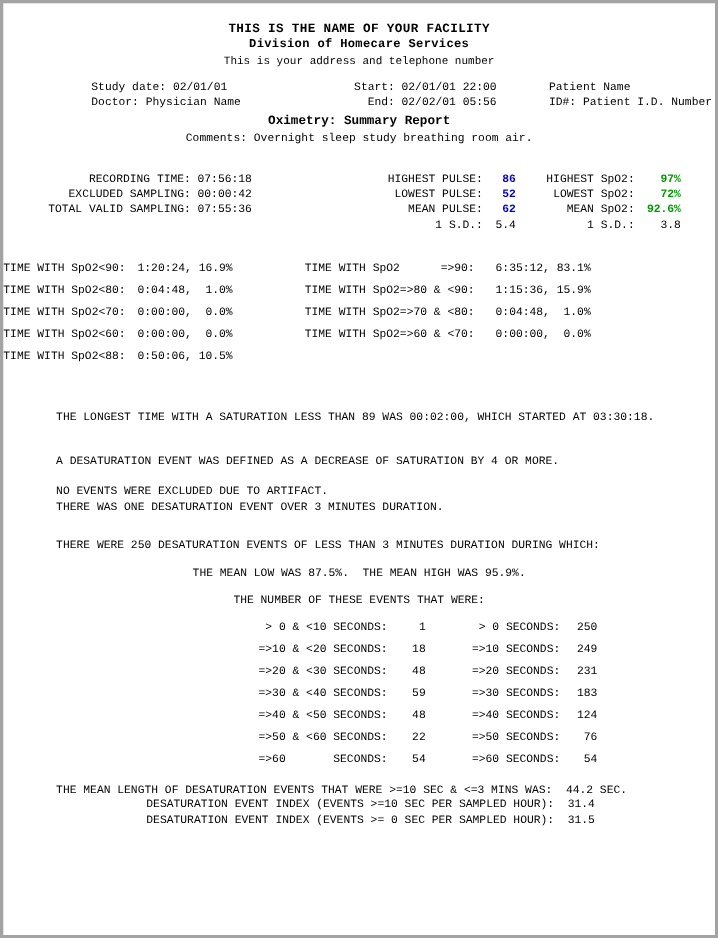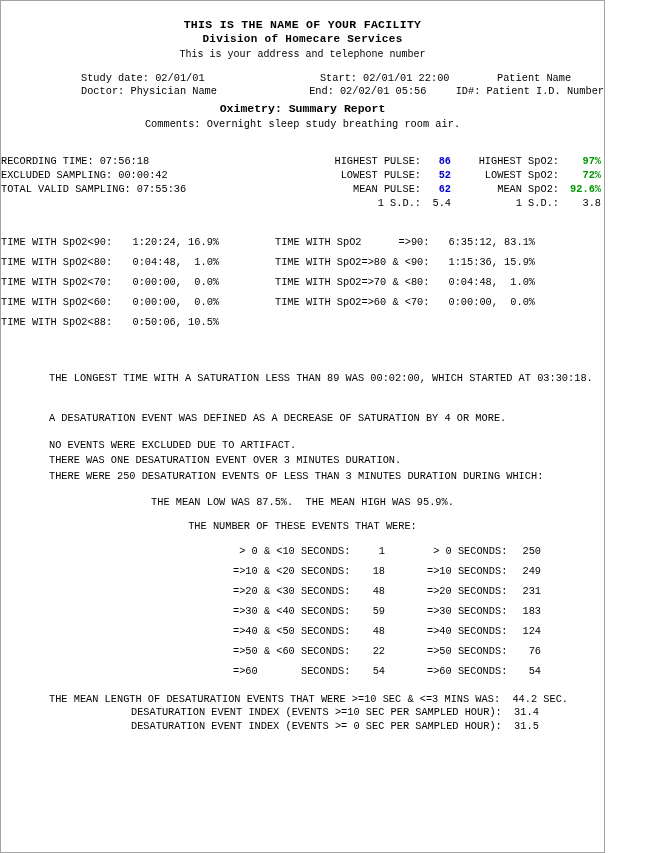--- a/index.html
+++ b/index.html
@@ -1,21 +1,21 @@
 <!DOCTYPE html>
 <html style="--pulse-color: #0000cc; --spo2-color: #009900;"><head>
 <meta charset="utf-8">
 <style>
   html,body{margin:0;padding:0;background:#ffffff;}
   :root{--pulse-color:#0000cc;--spo2-color:#009900;}
   .page{
-    position:relative;width:605px;height:853px;background:#ffffff;
+    position:relative;width:653px;height:853px;background:#ffffff;
     font-family:"Liberation Mono","DejaVu Sans Mono",monospace;
     font-size:10.3px;color:#000;box-sizing:border-box;
-    border:1px solid #a3a3a3;overflow:hidden;
+    border:3px solid #a3a3a3;overflow:hidden;
   }
   .center{text-align:center;}
   .b{font-weight:bold;}
 
   .facility{margin-top:17px;font-size:11.5px;letter-spacing:.3px;}
   .division{margin-top:2px;font-size:11px;letter-spacing:.3px;}
   .address{margin-top:4px;font-size:10px;}
 
   .info{margin-top:12px;margin-left:48px;line-height:13px;}
   .info-row{display:flex;}
@@ -23,40 +23,40 @@
   .i-center{width:150px;margin-left:48px;display:flex;white-space:pre;}
   .i-clabel{display:inline-block;width:38px;text-align:right;white-space:pre;}
   .i-cval{margin-left:6px;white-space:pre;}
   .i-right{margin-left:28px;white-space:pre;}
 
   .report-title{margin-top:4px;font-size:11.5px;}
   .comments{margin-top:3px;}
 
   .stats{margin-top:24px;line-height:14px;}
   .stats-row{display:flex;}
-  .sA{display:inline-block;width:210px;text-align:left;white-space:pre;}
+  .sA{display:inline-block;width:210px;text-align:right;white-space:pre;padding-left:16px;}
   .sA .val{margin-left:6px;}
   .sB-label{display:inline-block;width:126px;margin-left:84px;text-align:right;white-space:pre;}
   .sB-val{display:inline-block;width:30px;text-align:right;white-space:pre;color:var(--pulse-color);font-weight:bold;}
   .sC-label{display:inline-block;width:96px;margin-left:12px;text-align:right;white-space:pre;}
   .sC-val{display:inline-block;width:42px;text-align:right;white-space:pre;color:var(--spo2-color);font-weight:bold;}
   .sd .sB-val,.sd .sC-val{color:#000;font-weight:normal;}
 
   .time-table{margin-top:22px;line-height:20px;}
   .tt-row{display:flex;}
   .tt-llabel{width:116px;white-space:pre;}
-  .tt-lval{width:96px;margin-left:6px;text-align:right;white-space:pre;}
+  .tt-lval{width:96px;margin-left:6px;white-space:pre;}
   .tt-rlabel{margin-left:56px;width:158px;white-space:pre;}
   .tt-rval{width:92px;margin-left:10px;text-align:right;white-space:pre;}
 
   .p-longest{margin-top:40px;margin-left:48px;}
   .p-def{margin-top:28px;margin-left:48px;}
   .p-artifact{margin-top:14px;margin-left:48px;line-height:15px;}
   .p-over3{margin-left:48px;line-height:15px;}
-  .p-intro{margin-top:2px;margin-left:48px;}
+  .p-intro{margin-top:20px;margin-left:48px;}
   .p-mean{margin-top:14px;text-align:center;white-space:pre;}
   .p-evhdr{margin-top:12px;text-align:center;}
 
   .events{margin-top:9px;margin-left:232px;line-height:20px;}
   .ev-row{display:flex;}
   .ev-llabel{width:120px;white-space:pre;}
   .ev-lval{width:26px;margin-left:6px;text-align:right;white-space:pre;}
   .ev-rlabel{margin-left:42px;width:82px;white-space:pre;}
   .ev-rval{width:28px;margin-left:4px;text-align:right;white-space:pre;}
 

